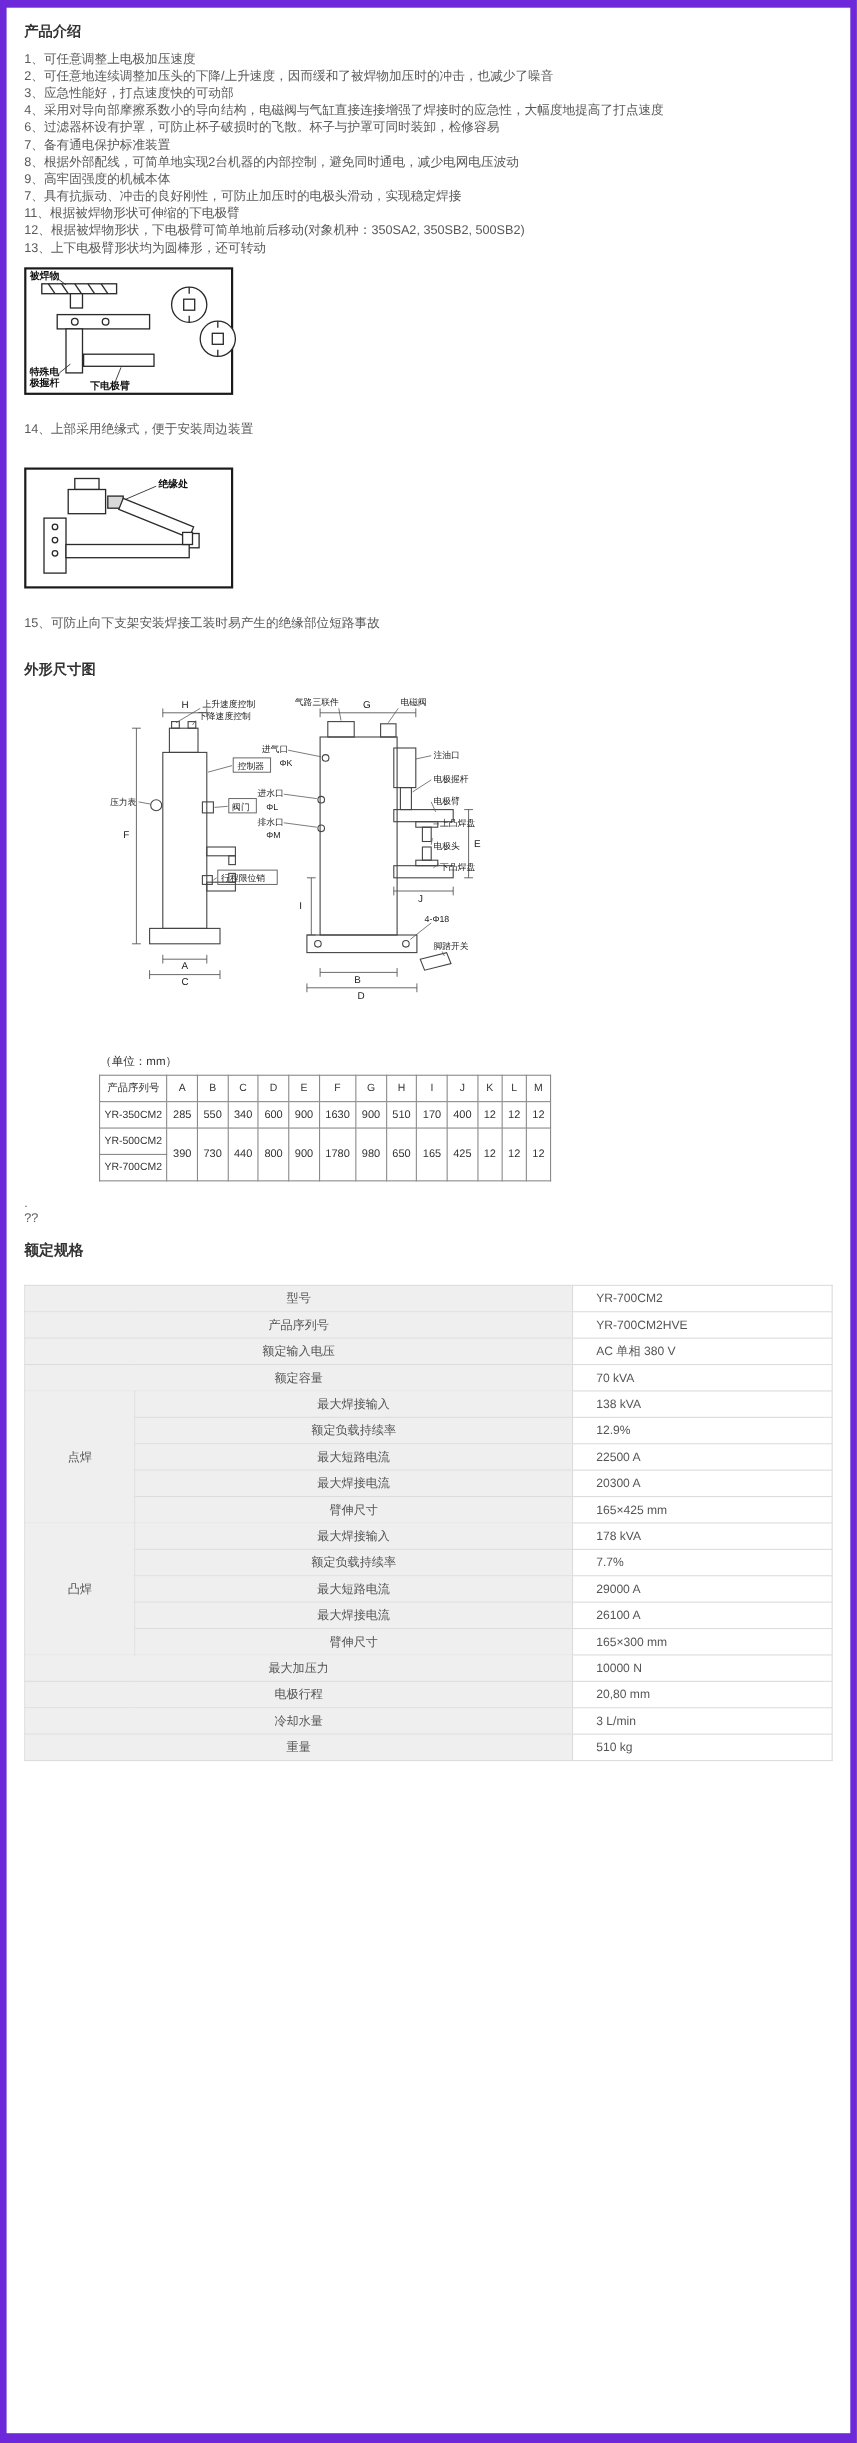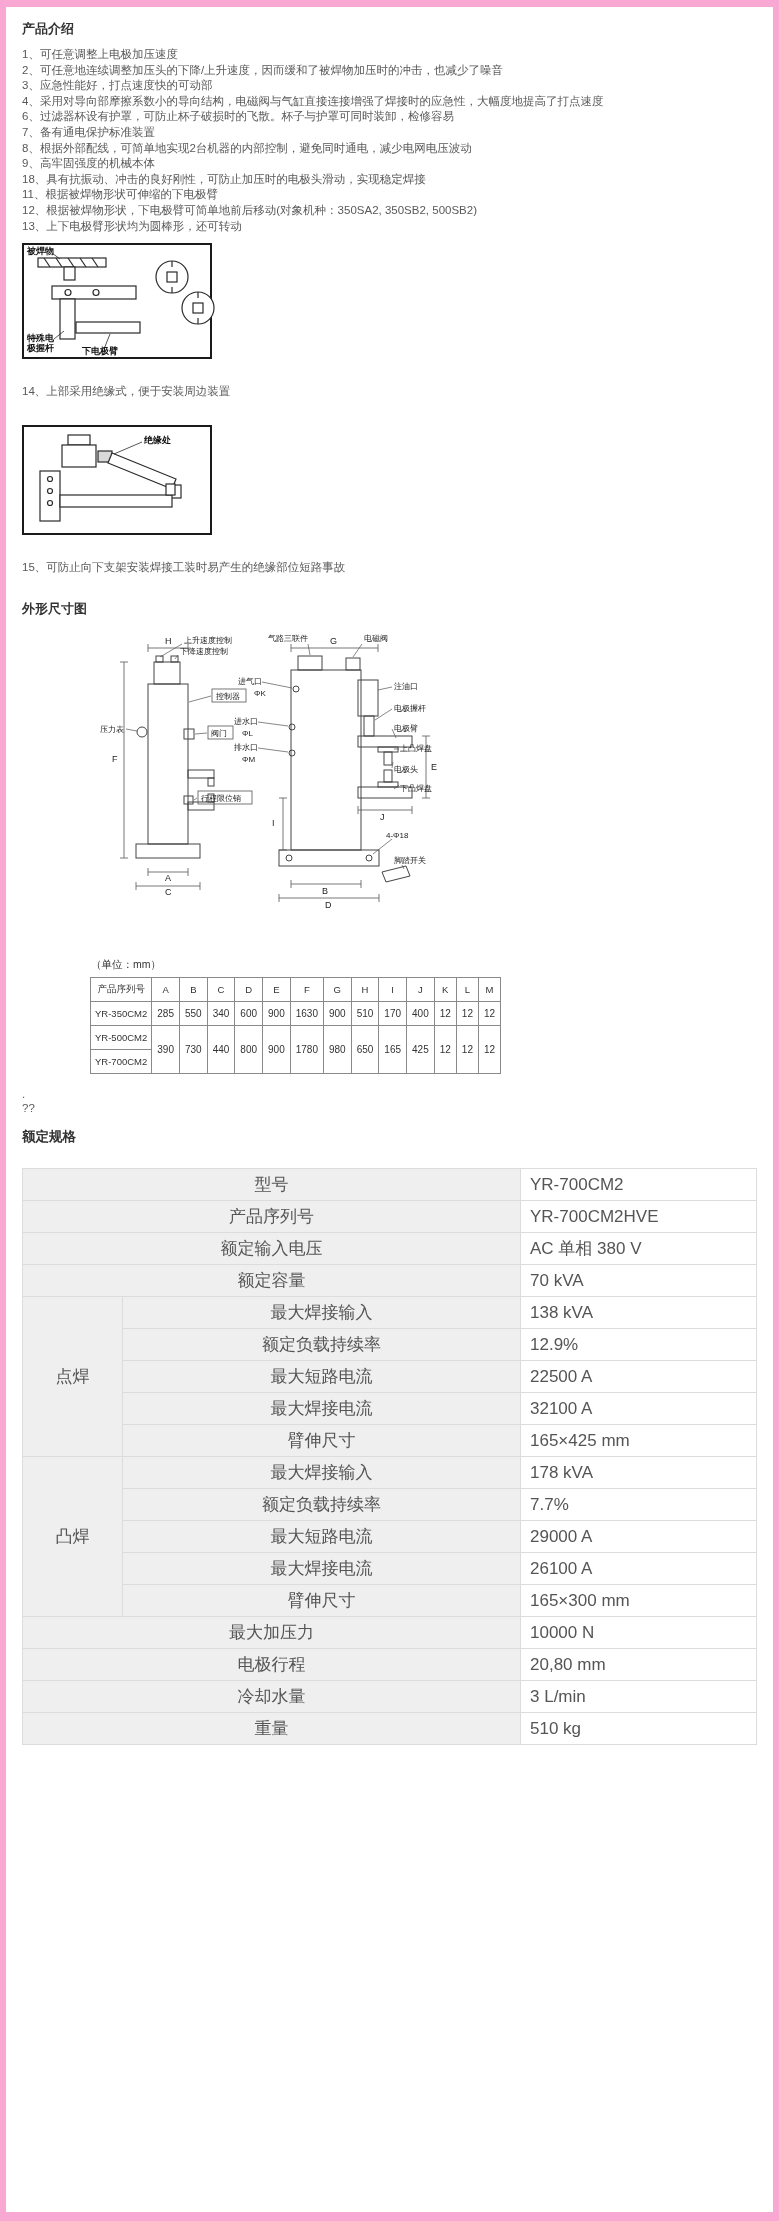--- a/index.html
+++ b/index.html
@@ -5,21 +5,21 @@
   * { box-sizing: border-box; }
   html, body { margin: 0; padding: 0; }
   body {
     background: #f0f0f0;
     font-family: "Liberation Sans", "DejaVu Sans", sans-serif;
   }
   .page {
     width: 779px;
     min-height: 2221px;
     margin: 0 auto;
-    background: #f9a8d4;
+    background: #6d28d9;
     padding: 7px 6px;
   }
   .content {
     background: #ffffff;
     min-height: 2205px;
     padding: 13px 16px 40px 16px;
   }
   h2.sec-title {
     font-size: 13px;
     font-weight: bold;
@@ -63,23 +63,23 @@
   .dot-line { font-size: 11.5px; color: #595959; margin-top: 14px; }
   .q-line   { font-size: 11.5px; color: #595959; margin: 2px 0 14px 0; }
   h2.specs-heading { margin-top: 12px; margin-bottom: 22px; font-size: 13.5px; }
   table.spec-table {
     border-collapse: collapse;
     width: 100%;
     table-layout: fixed;
   }
   table.spec-table td {
     border: 1px solid #dcdcdc;
-    font-size: 17px;
+    font-size: 11px;
     color: #555555;
-    padding: 4px 9px;
+    padding: 4px 21px;
     height: 23px;
     overflow: hidden;
   }
   table.spec-table td.lbl { background: #efefef; text-align: center; }
   table.spec-table td.val { background: #ffffff; text-align: left; }
 </style>
 </head>
 <body>
 
 <div class="page">
@@ -89,21 +89,21 @@
 
     <div>
       <div class="t-line">1、可任意调整上电极加压速度</div>
       <div class="t-line">2、可任意地连续调整加压头的下降/上升速度，因而缓和了被焊物加压时的冲击，也减少了噪音</div>
       <div class="t-line">3、应急性能好，打点速度快的可动部</div>
       <div class="t-line">4、采用对导向部摩擦系数小的导向结构，电磁阀与气缸直接连接增强了焊接时的应急性，大幅度地提高了打点速度</div>
       <div class="t-line">6、过滤器杯设有护罩，可防止杯子破损时的飞散。杯子与护罩可同时装卸，检修容易</div>
       <div class="t-line">7、备有通电保护标准装置</div>
       <div class="t-line">8、根据外部配线，可简单地实现2台机器的内部控制，避免同时通电，减少电网电压波动</div>
       <div class="t-line">9、高牢固强度的机械本体</div>
-      <div class="t-line">18、具有抗振动、冲击的良好刚性，可防止加压时的电极头滑动，实现稳定焊接</div>
+      <div class="t-line">7、具有抗振动、冲击的良好刚性，可防止加压时的电极头滑动，实现稳定焊接</div>
       <div class="t-line">11、根据被焊物形状可伸缩的下电极臂</div>
       <div class="t-line">12、根据被焊物形状，下电极臂可简单地前后移动(对象机种：350SA2, 350SB2, 500SB2)</div>
       <div class="t-line">13、上下电极臂形状均为圆棒形，还可转动</div>
     </div>
 
     <div class="diagram-box">
       <svg width="202" height="112" viewBox="0 0 202 112">
         <g stroke="#2a2a2a" fill="#ffffff" stroke-width="1.2">
           <rect x="14" y="13" width="68" height="9"></rect>
           <line x1="20" y1="13" x2="26" y2="22"></line>
@@ -401,21 +401,21 @@
         <tr>
           <td class="lbl">额定负载持续率</td>
           <td class="val">12.9%</td>
         </tr>
         <tr>
           <td class="lbl">最大短路电流</td>
           <td class="val">22500 A</td>
         </tr>
         <tr>
           <td class="lbl">最大焊接电流</td>
-          <td class="val">32100 A</td>
+          <td class="val">20300 A</td>
         </tr>
         <tr>
           <td class="lbl">臂伸尺寸</td>
           <td class="val">165×425 mm</td>
         </tr>
 
         <tr>
           <td class="lbl" rowspan="5">凸焊</td>
           <td class="lbl">最大焊接输入</td>
           <td class="val">178 kVA</td>

